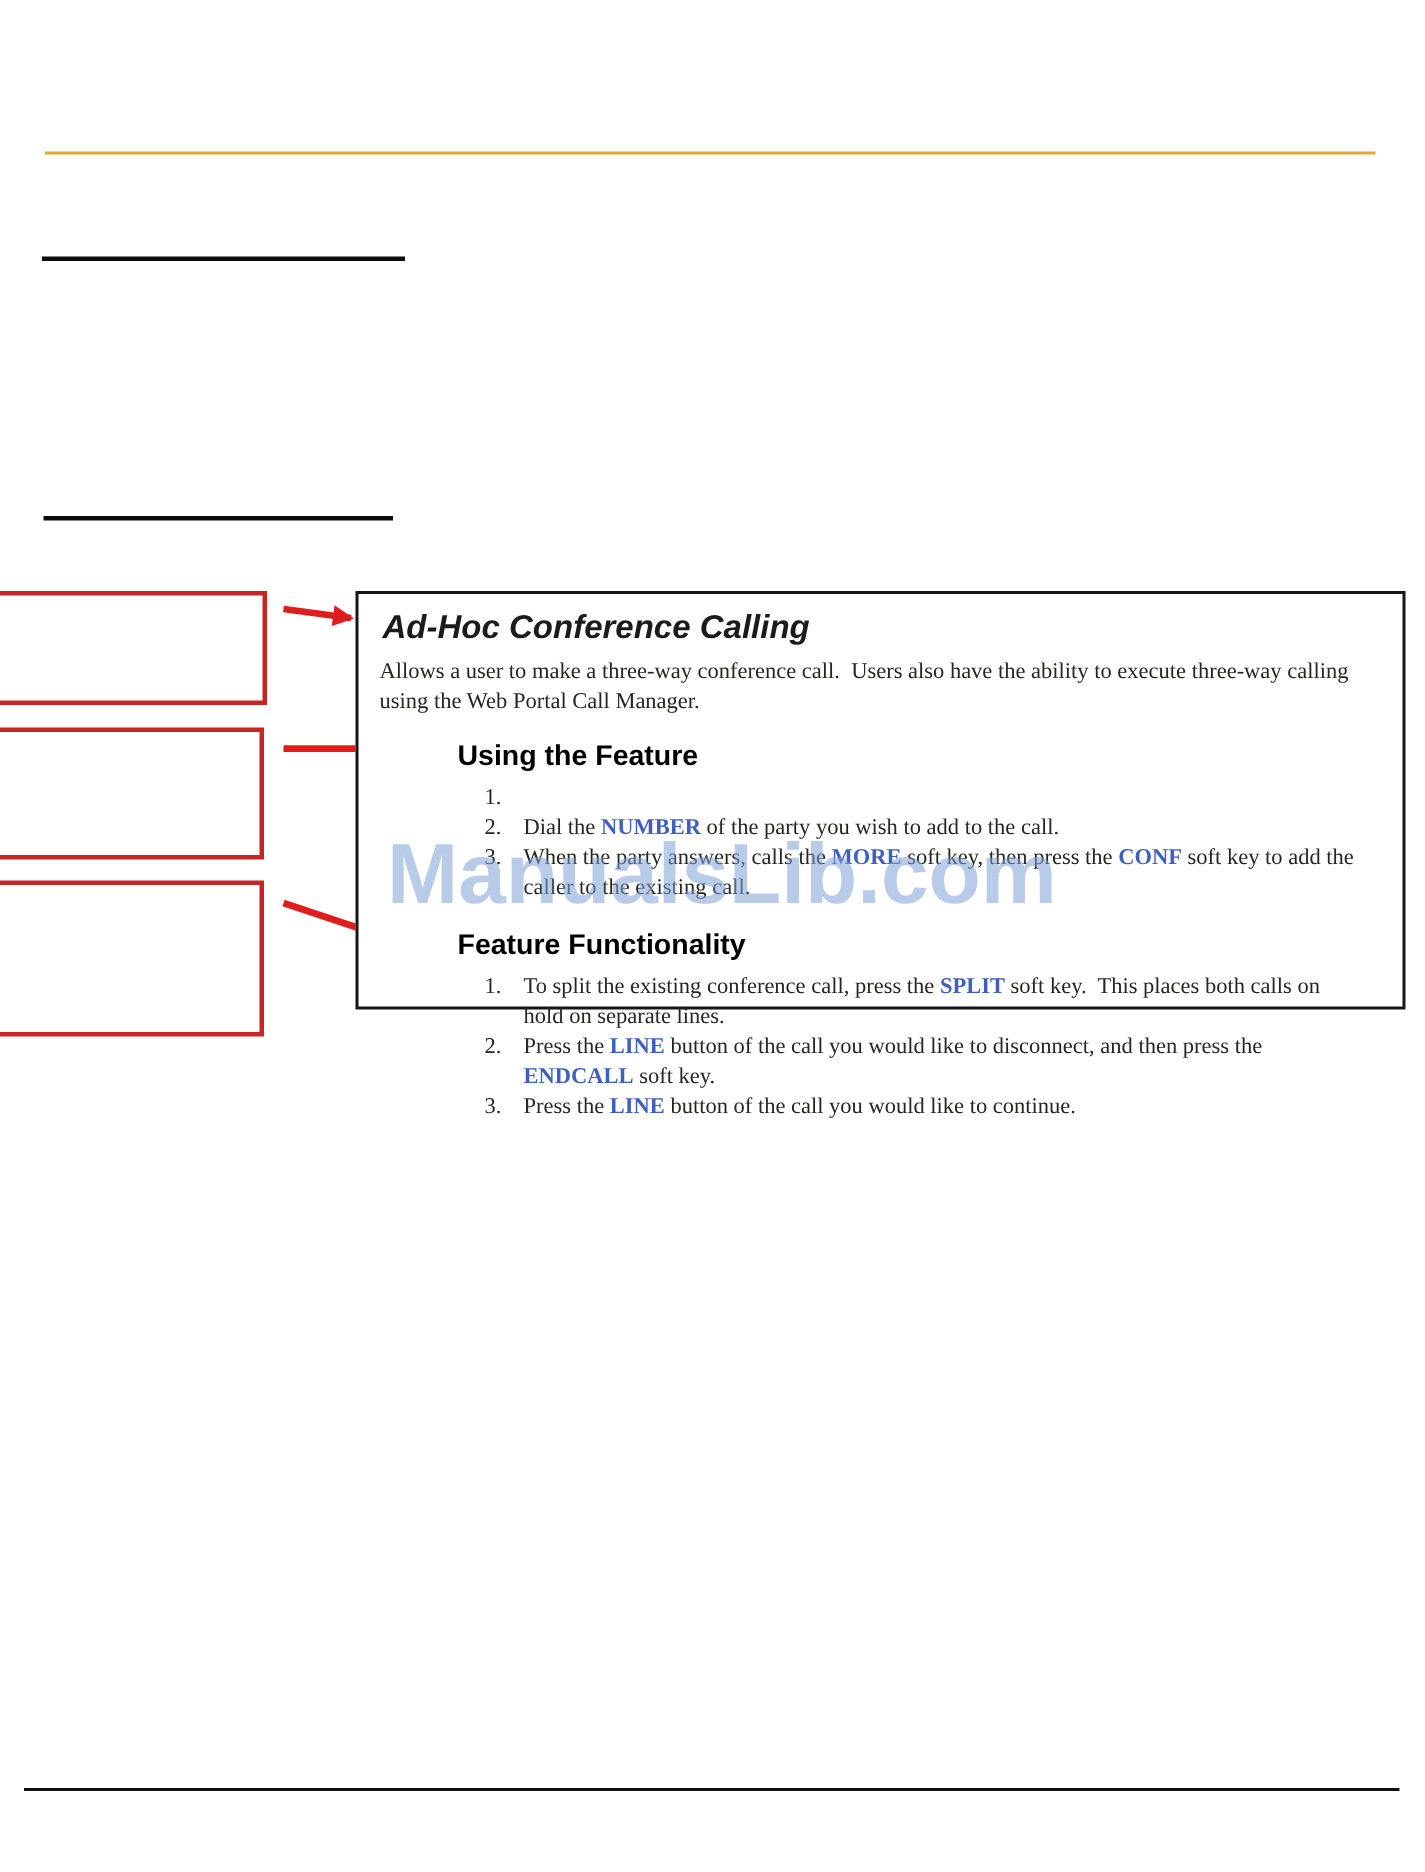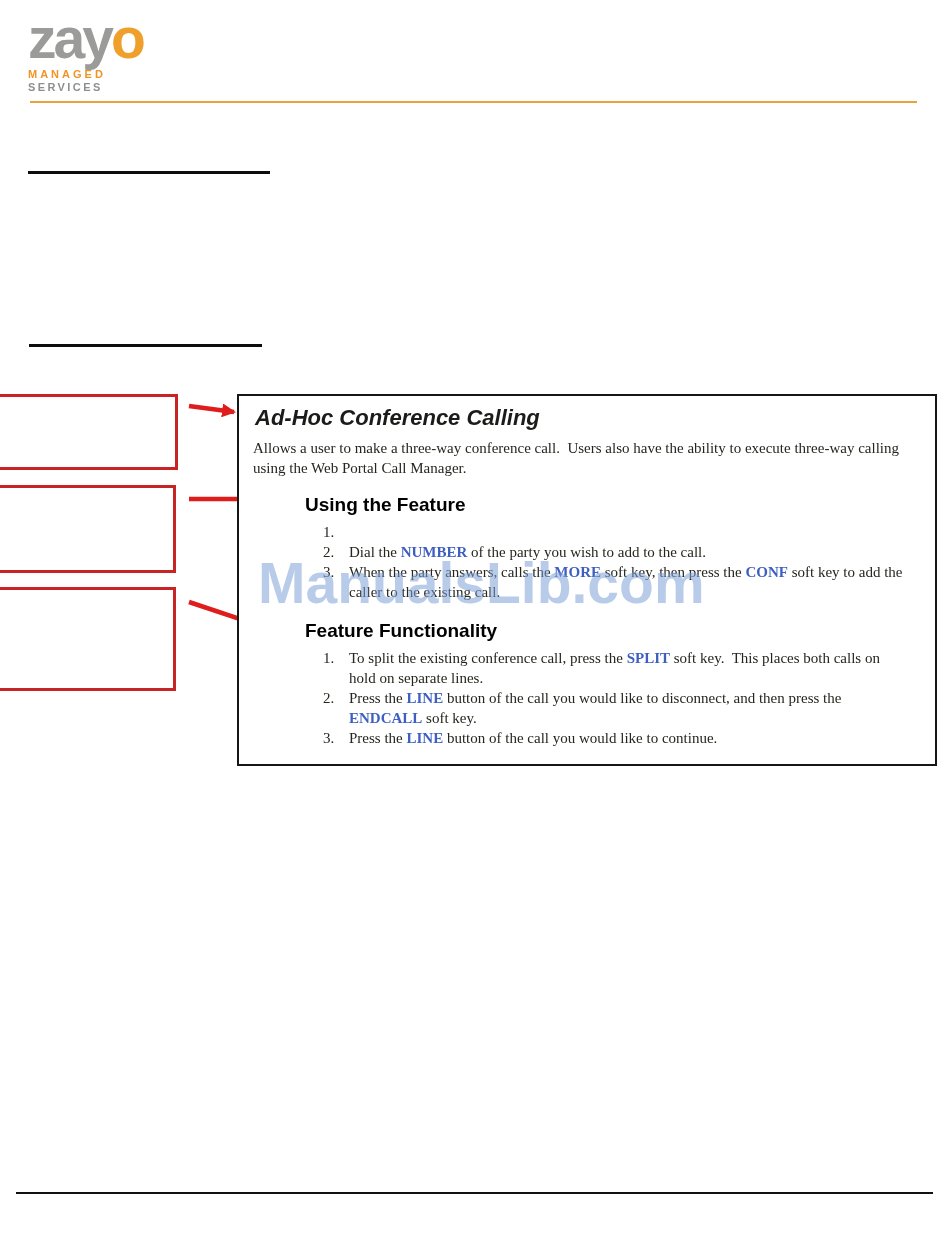--- a/index.html
+++ b/index.html
@@ -33,21 +33,21 @@
   
   .red-box { position:absolute; border:3px solid #c92424; background:transparent; }
   .red-box.b1 { left:-12px; top:394px; width:190px; height:76px; }
   .red-box.b2 { left:-12px; top:485px; width:188px; height:88px; }
   .red-box.b3 { left:-12px; top:587px; width:188px; height:104px; }
 
   .arrows { position:absolute; left:0; top:0; width:950px; height:1248px; pointer-events:none; }
 
   
   .card {
-    position:absolute; left:237px; top:394px; width:700px; height:372px;
+    position:absolute; left:237px; top:394px; width:700px; height:279px;
     border:2px solid #161616; background:#fff; padding:6px 28px 0 14px;
   }
   .card-title {
     font-family:"Liberation Sans", sans-serif; font-style:italic; font-weight:bold;
     font-size:22px; letter-spacing:0px; color:#1b1b19; margin:3px 0 0 2px;
   }
   .card-intro {
     font-size:15px; line-height:20px; width:662px; margin:7px 0 0 0; color:#26261f;
   }
   .sec-heading {
@@ -70,25 +70,20 @@
   }
 
   
   .footer-rule { position:absolute; left:16px; top:1192px; width:917px; height:2px; background:#111; }
 </style>
 </head>
 <body>
 
 <div class="page">
 
-  <div class="logo">
-    <div class="logo-word"><span>zay</span><span class="o">o</span></div>
-    <div class="logo-sub1">MANAGED</div>
-    <div class="logo-sub2">SERVICES</div>
-  </div>
   <div class="header-rule"></div>
 
   <div class="rule-1"></div>
   <div class="rule-2"></div>
 
   <div class="red-box b1"></div>
   <div class="red-box b2"></div>
   <div class="red-box b3"></div>
 
   <svg class="arrows" viewBox="0 0 950 1248">

